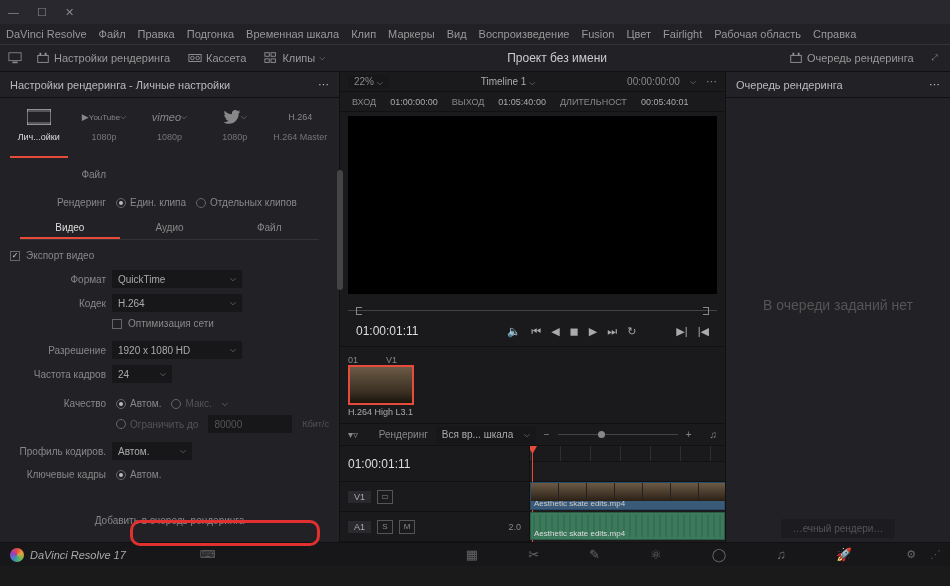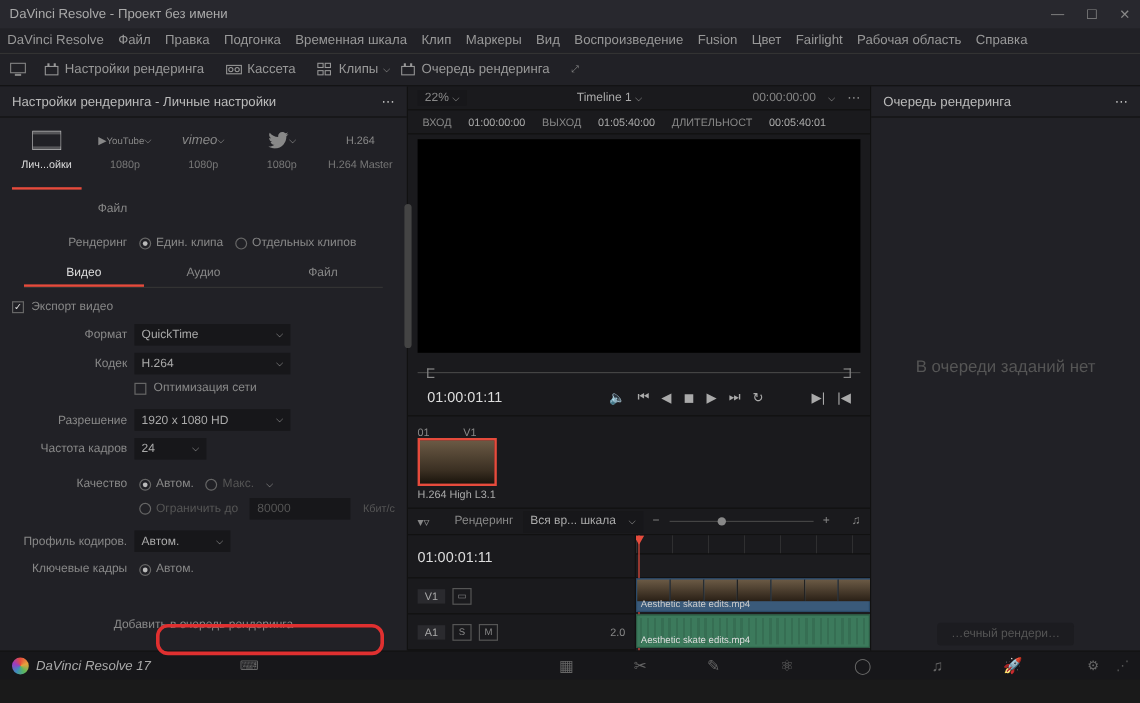--- a/index.html
+++ b/index.html
@@ -104,21 +104,20 @@
 .page-icons span { cursor: pointer; font-size: 13px; }
 .page-icons span.active { color: #5a8cff; }
 .resize-grip { width: 10px; text-align: right; color: #555; }
 
 svg { fill: currentColor; }
 </style>
 </head>
 <body>
 
 <div class="titlebar">
-  <span class="titlebar-title">DaVinci Resolve - Проект без имени</span>
   <div class="titlebar-btns">
     <span>—</span>
     <span>☐</span>
     <span>✕</span>
   </div>
 </div>
 
 <div class="menubar">
   <span>DaVinci Resolve</span>
   <span>Файл</span>
@@ -162,20 +161,21 @@
         <span class="tb-icon"><svg viewBox="0 0 16 16">
             <rect x="1" y="2" width="5" height="4" fill="none" stroke="#999"></rect>
             <rect x="8" y="2" width="5" height="4" fill="none" stroke="#999"></rect>
             <rect x="1" y="9" width="5" height="4" fill="none" stroke="#999"></rect>
             <rect x="8" y="9" width="5" height="4" fill="none" stroke="#999"></rect>
           </svg></span>
         <span>Клипы</span> 
         <span class="chev">⌵</span>
       </span>
   </div>
+  <div class="tb-center">Проект без имени</div>
   <div class="tb-right">
     <span class="tb-btn">
         <span class="tb-icon"><svg viewBox="0 0 16 16">
             <rect x="2" y="5" width="12" height="8" fill="none" stroke="#999"></rect>
             <rect x="4" y="2" width="2" height="3"></rect>
             <rect x="10" y="2" width="2" height="3"></rect>
           </svg></span>
         <span>Очередь рендеринга</span>
       </span>
     <span class="tb-btn">

